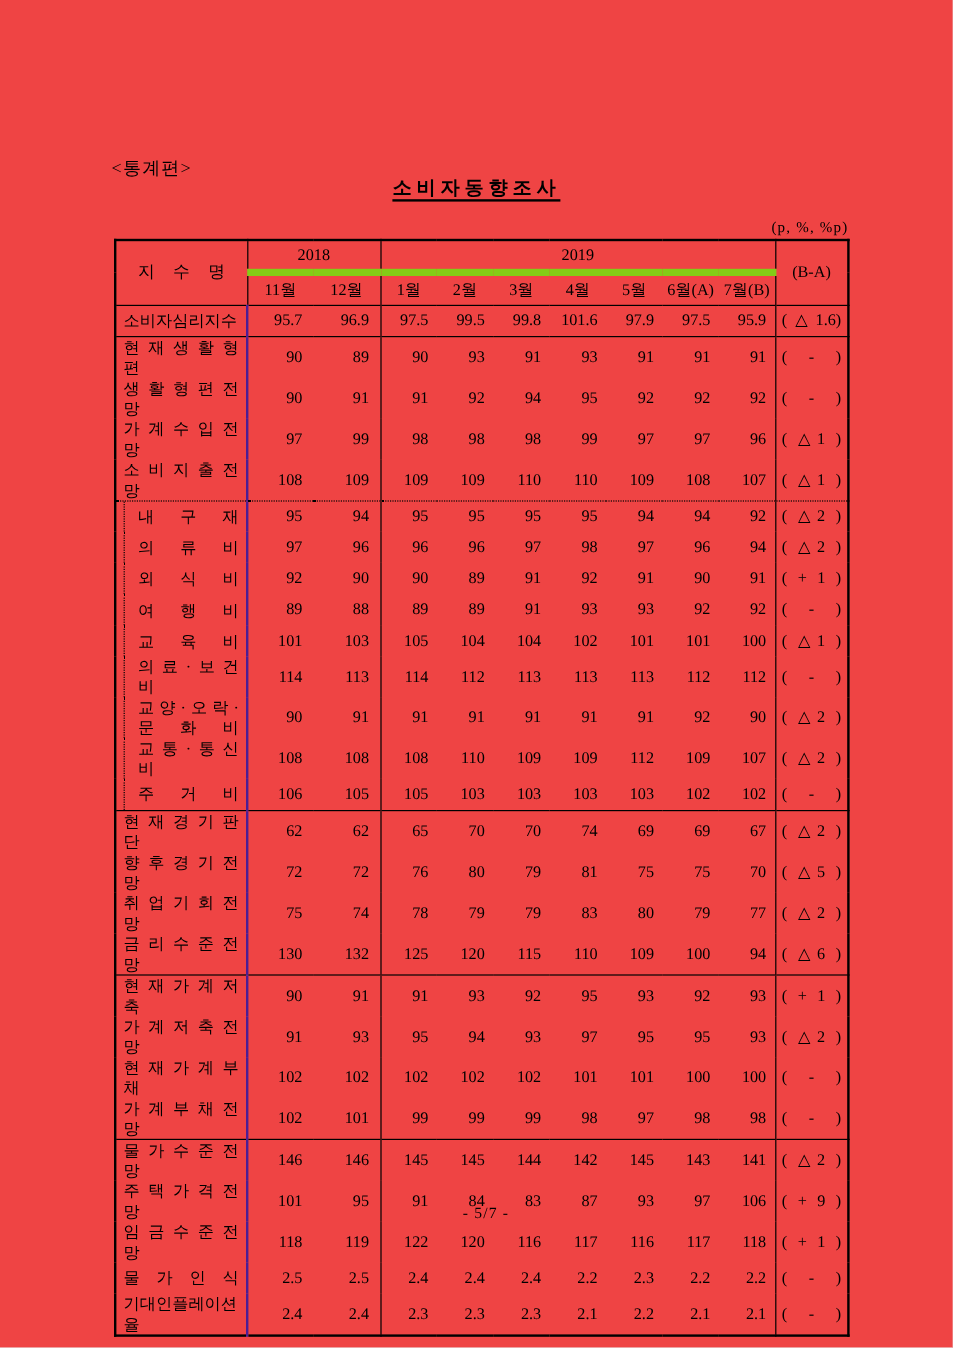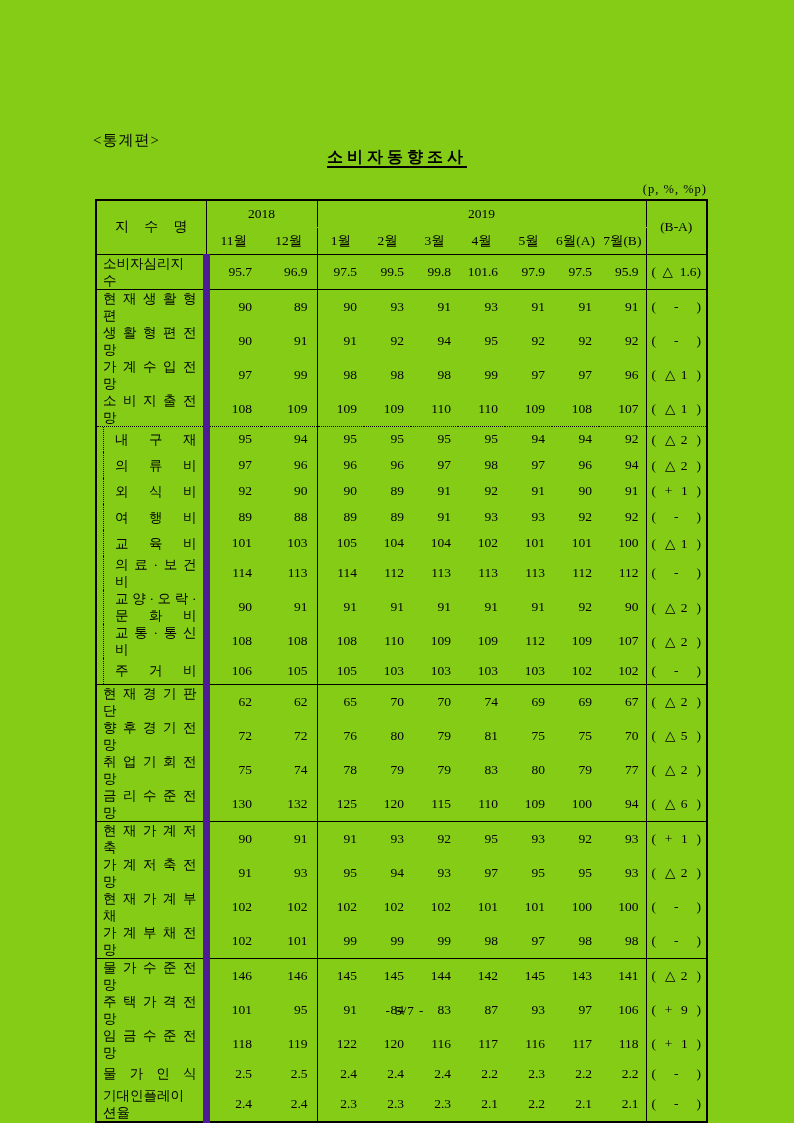--- a/index.html
+++ b/index.html
@@ -1,20 +1,20 @@
 <!DOCTYPE html>
 <html><head>
 <meta charset="utf-8">
 <style>
   * { margin:0; padding:0; box-sizing:border-box; }
   html,body { background:#e8e8e8; }
   .page {
     position:relative;
     width:794px; height:1123px;
-    background:#84cc16;
+    background:#ef4444;
     font-family:"Liberation Serif","DejaVu Serif",serif;
     color:#000;
     margin:0 auto;
     overflow:hidden;
   }
   .section-label {
     position:absolute; left:93px; top:131px;
     font-size:15px; letter-spacing:1px;
   }
   .title {
@@ -34,32 +34,32 @@
   table.stat {
     position:absolute; left:95px; top:199px;
     width:611px;
     border-collapse:collapse;
     border:2px solid #000;
     table-layout:fixed;
     font-size:13.5px;
   }
   table.stat th { font-weight:normal; }
   .b-r { border-right:1px solid #000; }
-  .b-b { border-bottom:1px solid #84cc16; }
+  .b-b { border-bottom:6px solid #84cc16; }
   thead { border-bottom:1px solid #000; }
   thead th { height:27px; text-align:center; }
   thead th.idx-h {
     text-align:justify; text-align-last:justify;
     padding:0 18px; font-size:14px;margin-top:24px;
   }
   tbody td { height:26px; }
   tr.rule-top td { border-top:1px solid #000; }
   tr.dot-top td { border-top:1px dotted #000;margin-top:28px; }
   td.lbl {
-    border-right:7px solid #4c1d95;
+    border-right:2px solid #4c1d95;
     text-align:justify; text-align-last:justify;
     padding:0 6px;
     white-space:pre-line;
     line-height:17px;
     font-size:13.5px;
   }
   tr.sub td.lbl { padding-left:18px; position:relative; }
   tr.sub td.lbl::before {
     content:""; position:absolute; left:6px; top:0; bottom:0;
     border-left:1px dotted #000;

